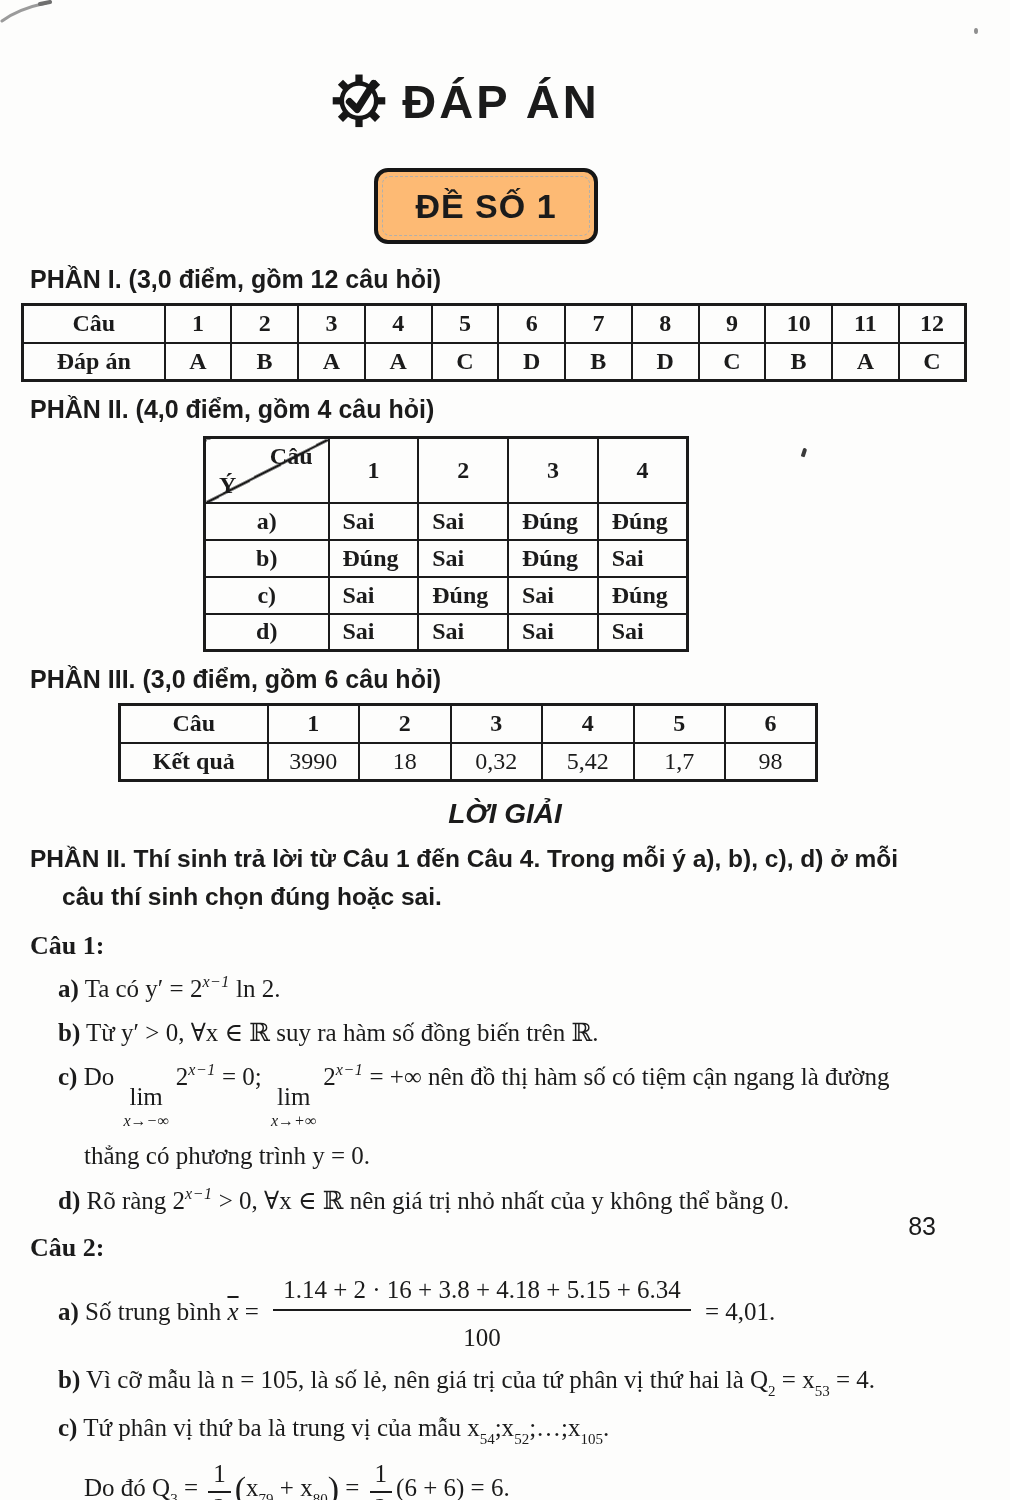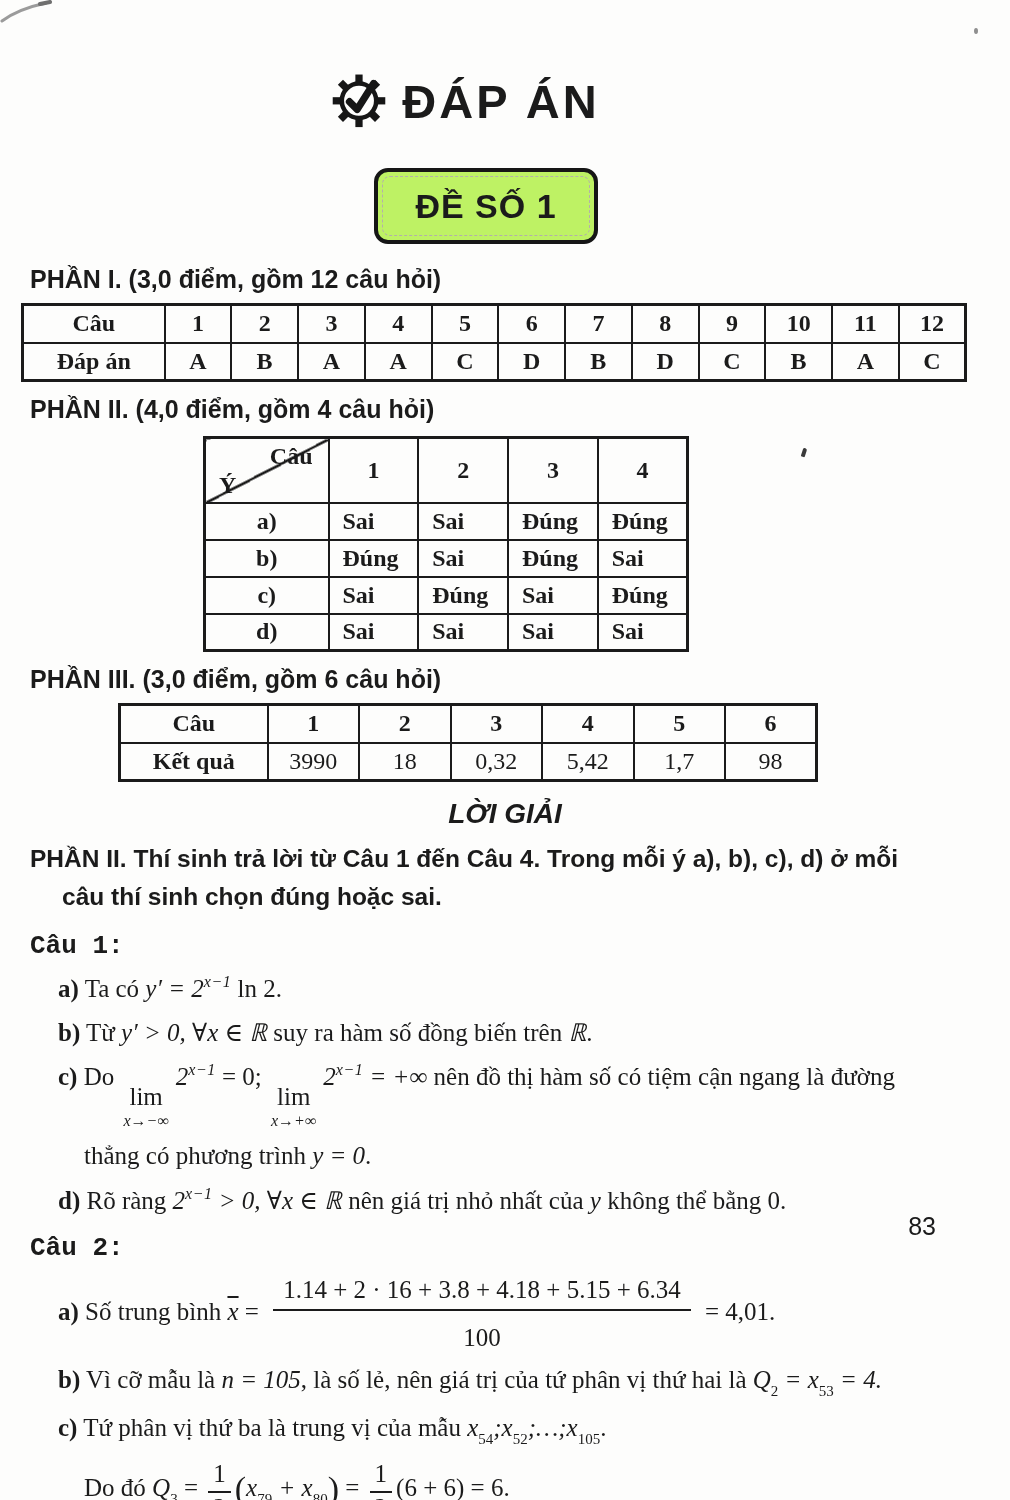--- a/index.html
+++ b/index.html
@@ -16,21 +16,21 @@
   .artifact-tl { position:absolute; top:0; left:0; }
   .artifact-dot { position:absolute; top:28px; left:974px; width:4px; height:6px; background:#8f8f8f; border-radius:50%; }
   .artifact-comma { position:absolute; top:448px; left:802px; width:4px; height:9px; background:#3a3a3a; border-radius:2px 2px 1px 1px; transform:rotate(18deg); }
 
   
   .title-row { display:flex; justify-content:center; align-items:center; gap:14px; padding-top:70px; transform:translateX(-40px); }
   .title-text { font-family:"Liberation Sans","DejaVu Sans",sans-serif; font-weight:bold; font-size:47px; letter-spacing:3px; }
 
   
   .badge { position:relative; width:224px; height:76px; margin:36px auto 0; left:-19px;
-           border:4px solid #161616; border-radius:14px; display:flex; align-items:center; justify-content:center; background:#bef264; }
+           border:4px solid #161616; border-radius:14px; display:flex; align-items:center; justify-content:center; background:#fdba74; }
   .badge::before { content:""; position:absolute; inset:4px; border:1px dashed #b3b0aa; border-radius:8px; }
   .badge-text { font-family:"Liberation Sans","DejaVu Sans",sans-serif; font-weight:bold; font-size:34px; letter-spacing:1px; }
 
   
   .section-heading { font-family:"Liberation Sans","DejaVu Sans",sans-serif; font-weight:bold; font-size:25px; margin-left:30px; }
   .h-p1 { margin-top:21px; }
   .h-p2 { margin-top:13px; }
   .h-p3 { margin-top:13px; }
 
   
@@ -57,25 +57,25 @@
   .t3 .lab { font-weight:bold; }
   .t3 .qn { font-weight:bold; }
   .t3 .res { font-weight:normal; }
 
   
   .loigiai-title { text-align:center; font-family:"Liberation Sans","DejaVu Sans",sans-serif;
                    font-weight:bold; font-style:italic; font-size:28px; margin-top:16px; }
   .intro { font-family:"Liberation Sans","DejaVu Sans",sans-serif; font-weight:bold; font-size:24.5px; margin:10px 0 0 30px; line-height:1.55; }
   .intro .l2 { display:block; margin-left:32px; }
 
-  .cau-label { font-size:26px; font-weight:bold; margin:15px 16px 0 30px;font-family:Liberation Mono, monospace; }
+  .cau-label { font-size:26px; font-weight:bold; margin:15px 16px 0 30px; }
   .sol-line { font-size:25px; margin:10px 0 0 58px; line-height:1.35; }
   .sol-line .marker { font-weight:bold; }
   .sol-line.line2 { margin-left:84px; }
-  .math { font-style:italic; }
+  .math { }
   .sup { font-size:16px; vertical-align:10px; font-style:italic; letter-spacing:0.5px; }
   sub.sb { font-size:15px; vertical-align:-8px; font-style:normal; }
   .xbar { font-style:italic; text-decoration:overline; }
 
   .lim { display:inline-flex; flex-direction:column; align-items:center; vertical-align:-20px; line-height:1.05; margin:0 7px 0 3px; }
   .lim-top { font-style:normal; }
   .lim-under { font-size:16px; font-style:italic; margin-top:2px; }
 
   .frac { display:inline-flex; flex-direction:column; align-items:center; vertical-align:middle; margin:0 8px; line-height:1.2; }
   .frac .num { padding:0 10px 4px; border-bottom:2px solid #1b1b1b; }

